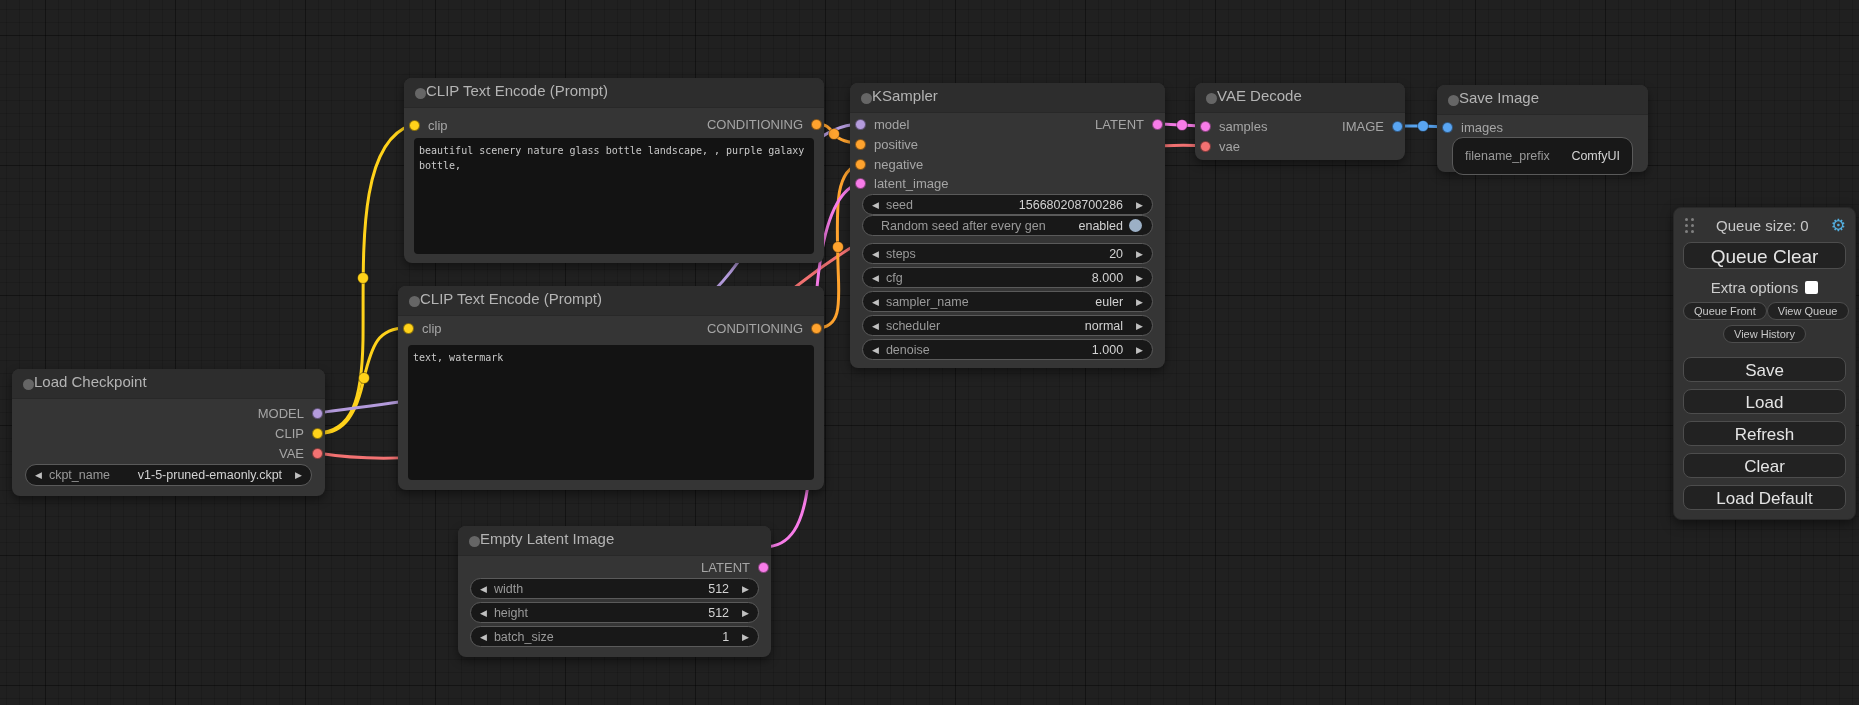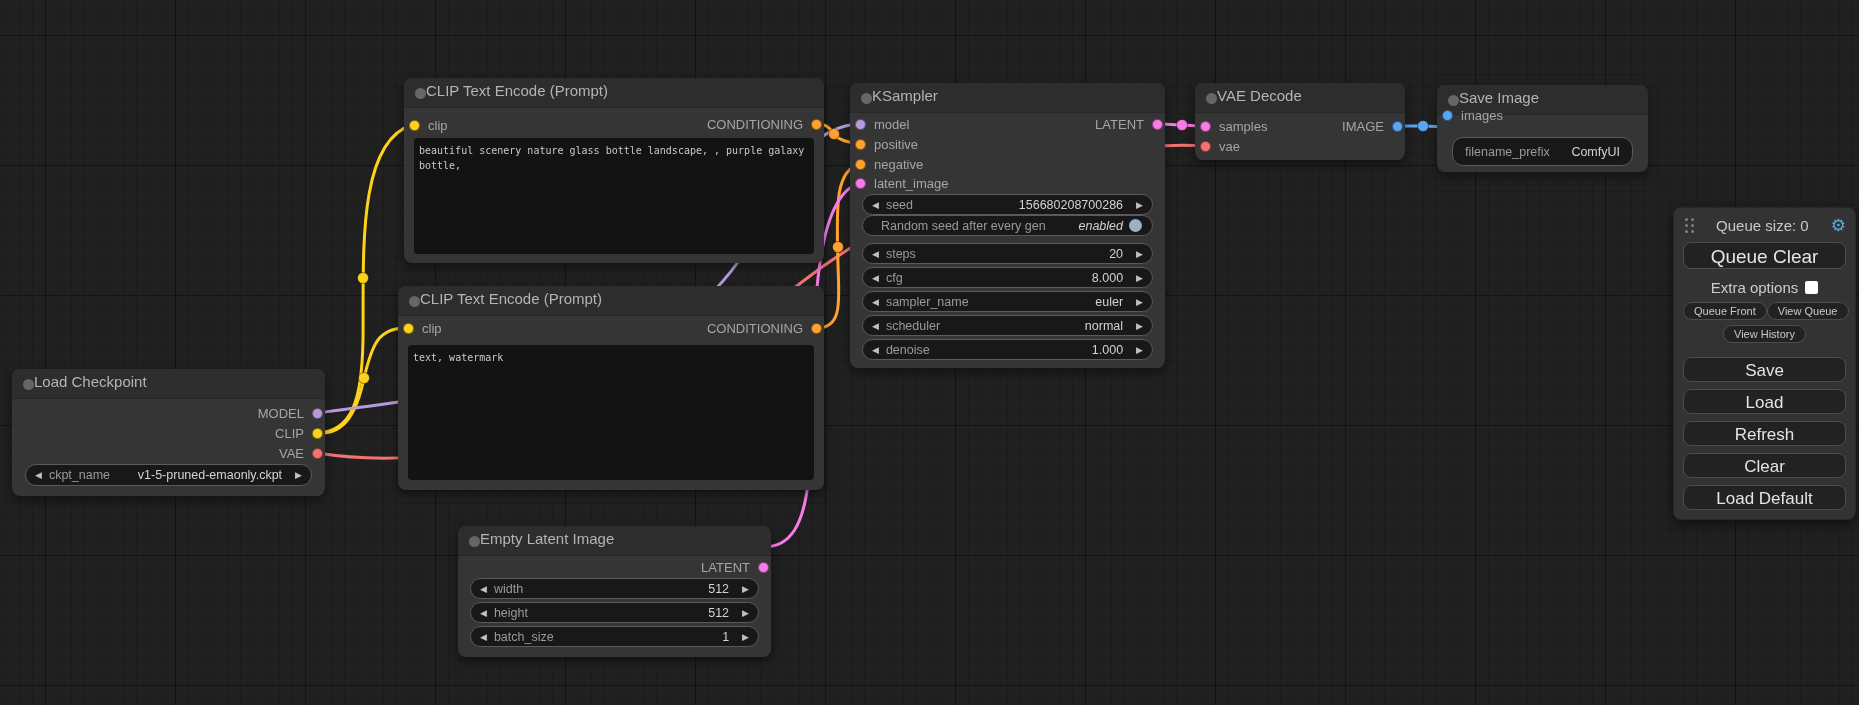--- a/index.html
+++ b/index.html
@@ -208,21 +208,21 @@
     </div>
 
     <div class="pill" style="left:12px;top:111px;width:291px;">
       <span class="arrow">◀</span>
       <span class="w-label">seed</span>
       <span class="w-value">156680208700286</span>
       <span class="arrow">▶</span>
     </div>
     <div class="pill no-arrows" style="left:12px;top:132px;width:291px;">
       <span class="w-label" style="margin-left:0;">Random seed after every gen</span>
-      <span class="w-value" style="margin-right:0;font-style:italic;">enabled</span>
+      <span class="w-value" style="margin-right:0;">enabled</span>
       <span class="toggle" style="background: rgb(156, 176, 198);"></span>
     </div>
     <div class="pill" style="left:12px;top:160px;width:291px;">
       <span class="arrow">◀</span>
       <span class="w-label">steps</span>
       <span class="w-value">20</span>
       <span class="arrow">▶</span>
     </div>
     <div class="pill" style="left:12px;top:184px;width:291px;">
       <span class="arrow">◀</span>
@@ -267,25 +267,25 @@
       <span>IMAGE</span>
       <span class="dot" style="background: rgb(89, 165, 242);"></span>
     </div>
   </div>
 
   <div class="node" style="left:1437px;top:85px;width:211px;height:87px;">
     <div class="node-title">
       <span class="title-dot"></span>
       <span>Save Image</span>
     </div>
-    <div class="slot in" style="top:20px;">
+    <div class="slot in" style="top:32px;">
       <span class="dot" style="background: rgb(89, 165, 242);"></span>
       <span>images</span>
     </div>
-    <div class="pill no-arrows" style="left:15px;top:52px;width:181px;height:29px;padding:0 12px;">
+    <div class="pill no-arrows" style="left:15px;top:52px;width:181px;height:38px;padding:0 12px;">
       <span class="w-label" style="margin-left:0;">filename_prefix</span>
       <span class="w-value" style="margin-right:0;">ComfyUI</span>
     </div>
   </div>
 
   <div class="qpanel">
     <div class="qhead">
       <span class="grip">
           <i></i>
           <i></i>

